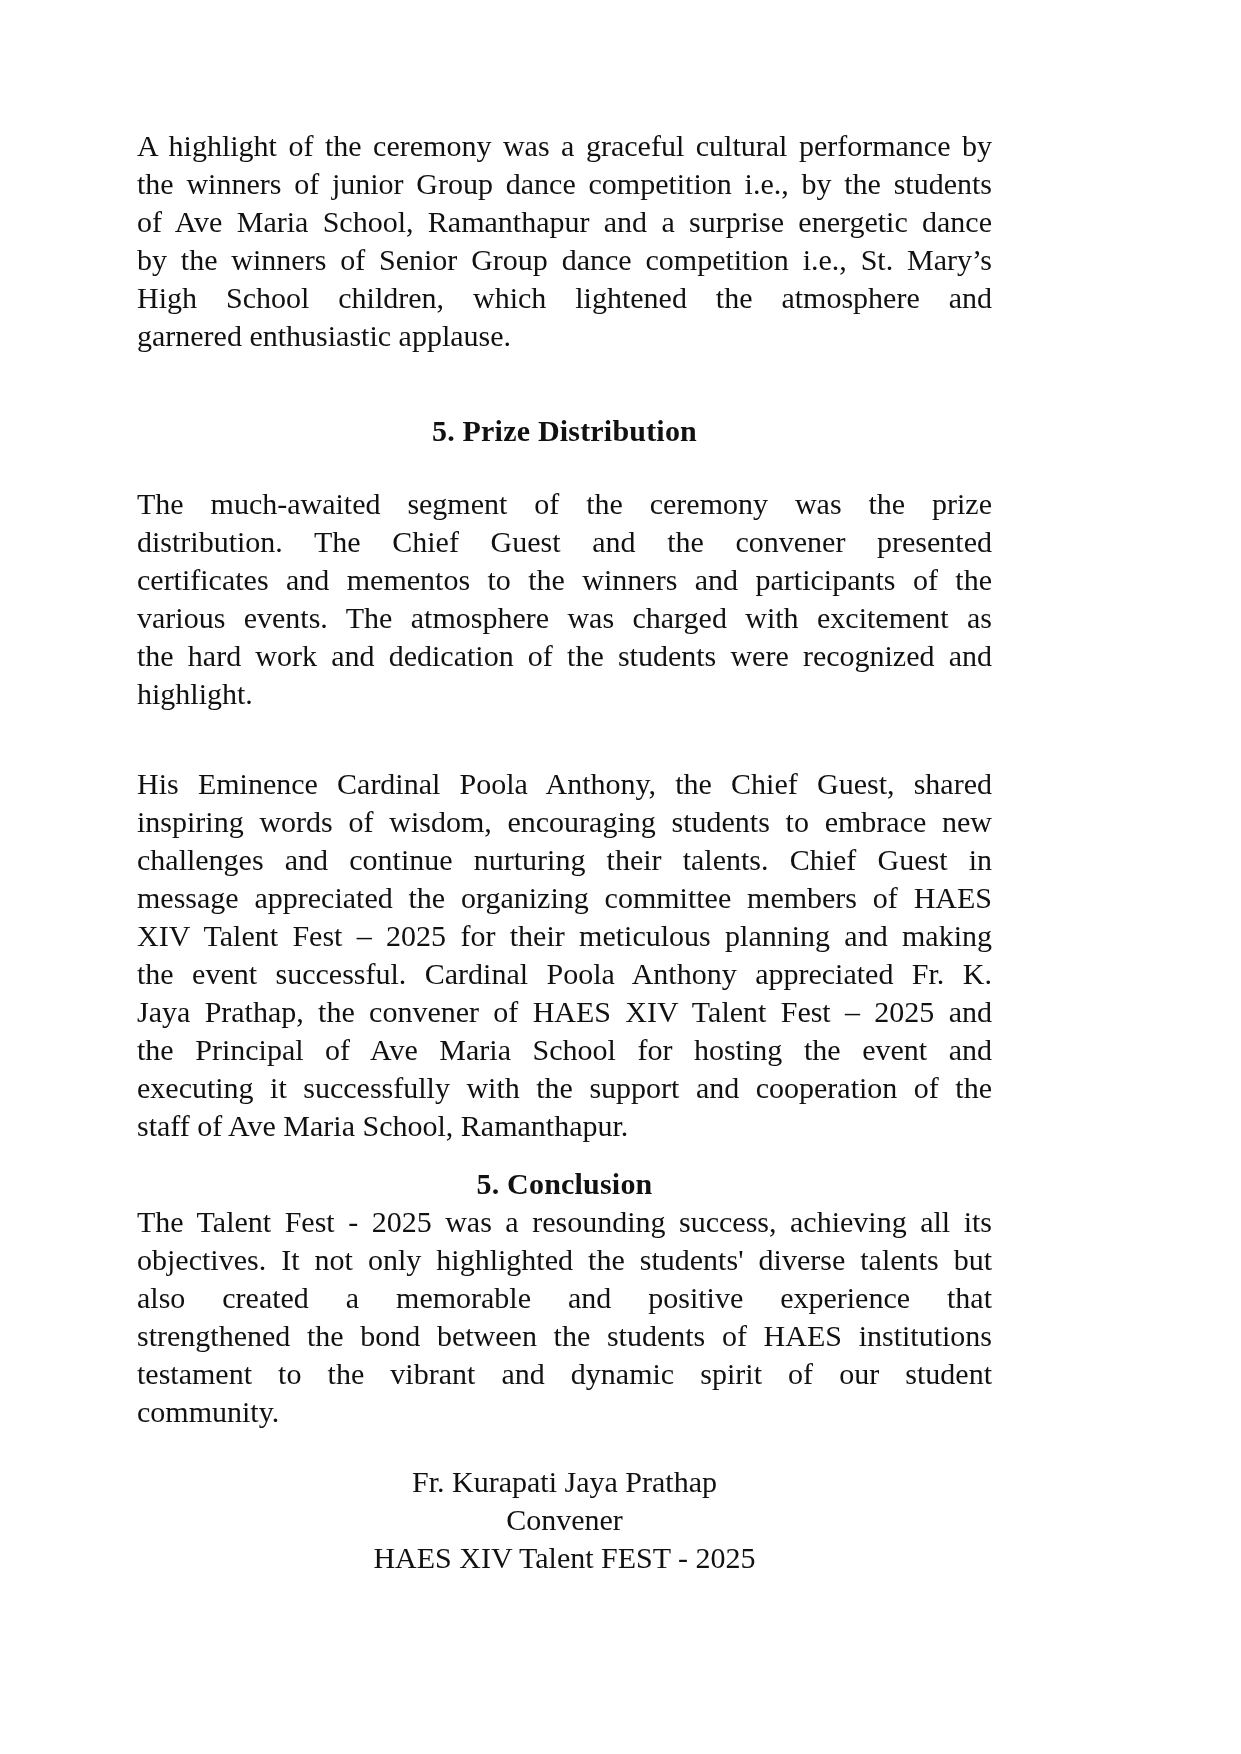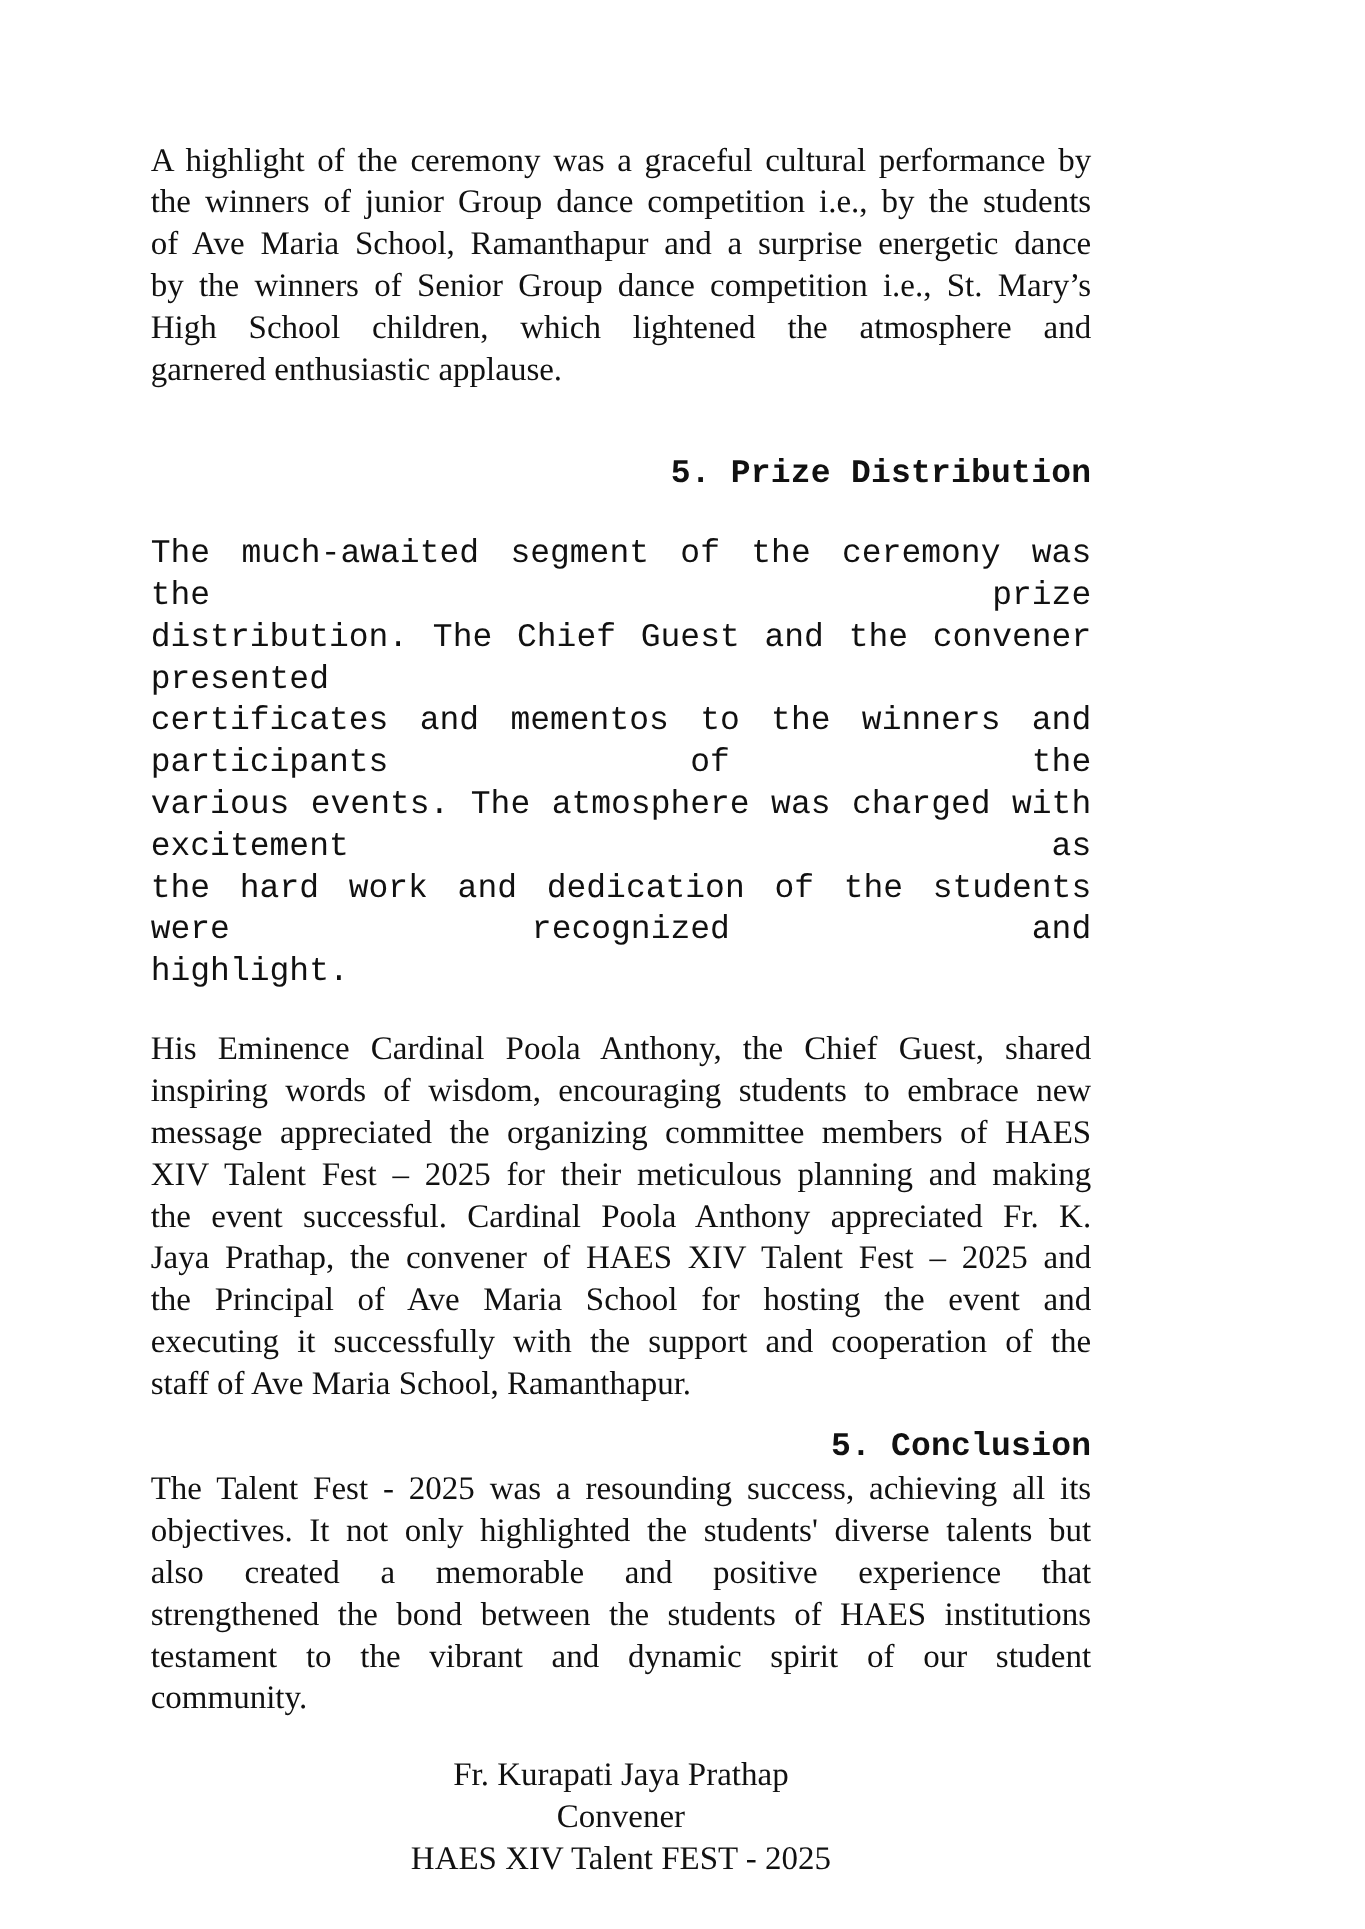--- a/index.html
+++ b/index.html
@@ -24,28 +24,27 @@
   .jline {
     text-align: justify;
     text-align-last: justify;
     white-space: normal;
   }
   .jline.last {
     text-align-last: left;
   }
   .heading {
     font-weight: bold;
-    text-align: right;
+    text-align: center;
     letter-spacing: 0.2px;
-    font-family: Liberation Mono, monospace;
   }
   
   .gap-after-p1   { margin-bottom: 57px; }
   .gap-after-h5   { margin-bottom: 35px; }
-  .gap-after-p2   { margin-bottom: 32px; font-family: Liberation Mono, monospace; }
+  .gap-after-p2   { margin-bottom: 52px; }
   .gap-after-p3   { margin-bottom: 20px; }
   .gap-after-h6   { margin-bottom: 0px;  }
   .gap-after-p4   { margin-bottom: 32px; }
   .sig-line { text-align: center; }
 </style>
 </head>
 <body>
 
 <div class="page">
 
@@ -65,20 +64,21 @@
     <div class="jline">distribution. The Chief Guest and the convener presented</div>
     <div class="jline">certificates and mementos to the winners and participants of the</div>
     <div class="jline">various events. The atmosphere was charged with excitement as</div>
     <div class="jline">the hard work and dedication of the students were recognized and</div>
     <div class="jline last">highlight.</div>
   </div>
 
   <div class="para gap-after-p3">
     <div class="jline">His Eminence Cardinal Poola Anthony, the Chief Guest, shared</div>
     <div class="jline">inspiring words of wisdom, encouraging students to embrace new</div>
+    <div class="jline">challenges and continue nurturing their talents. Chief Guest in</div>
     <div class="jline">message appreciated the organizing committee members of HAES</div>
     <div class="jline">XIV Talent Fest – 2025 for their meticulous planning and making</div>
     <div class="jline">the event successful. Cardinal Poola Anthony appreciated Fr. K.</div>
     <div class="jline">Jaya Prathap, the convener of HAES XIV Talent Fest – 2025 and</div>
     <div class="jline">the Principal of Ave Maria School for hosting the event and</div>
     <div class="jline">executing it successfully with the support and cooperation of the</div>
     <div class="jline last">staff of Ave Maria School, Ramanthapur.</div>
   </div>
 
   <div class="heading gap-after-h6">5. Conclusion</div>

